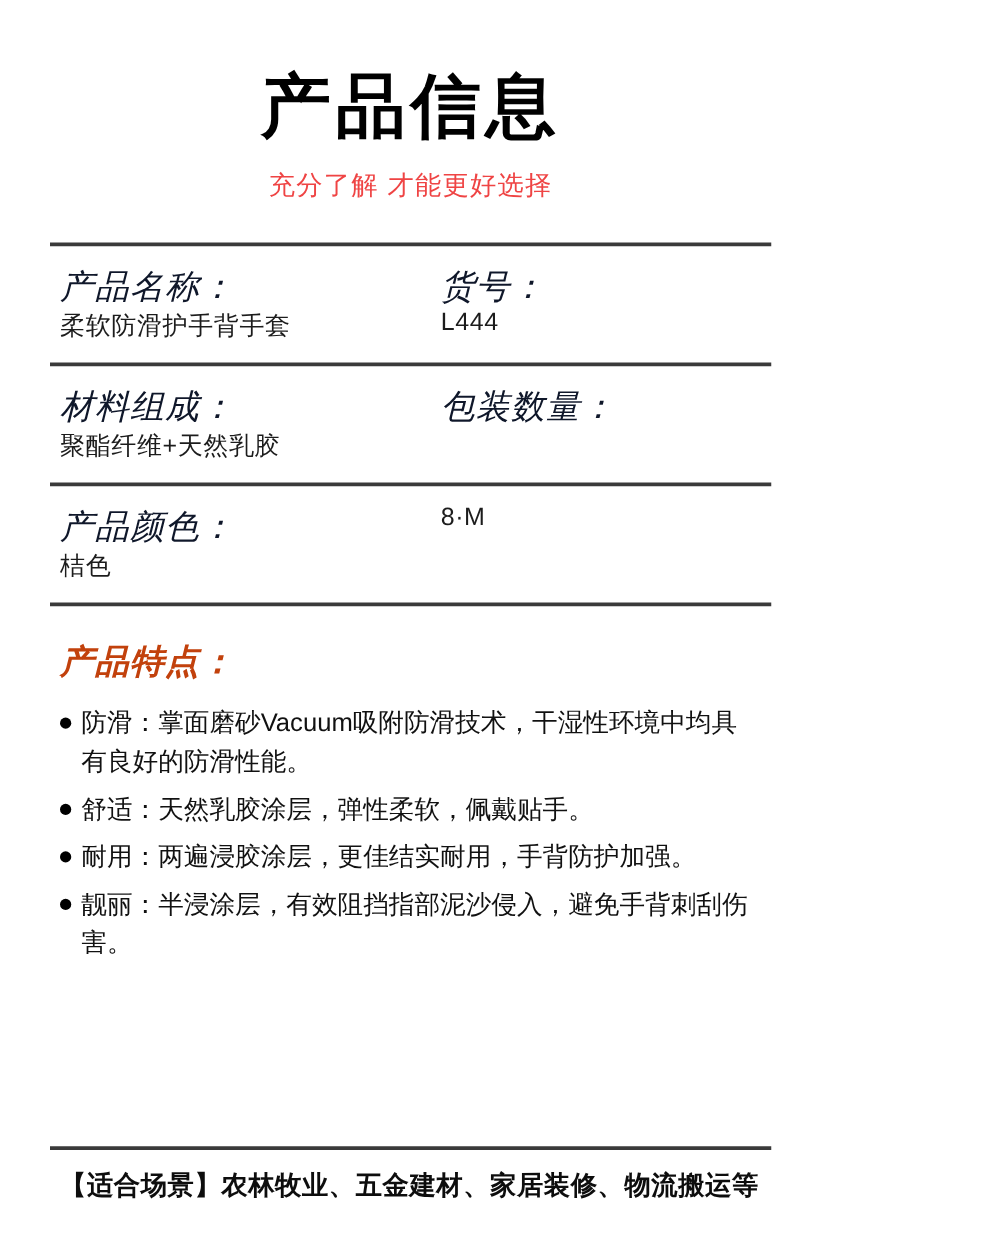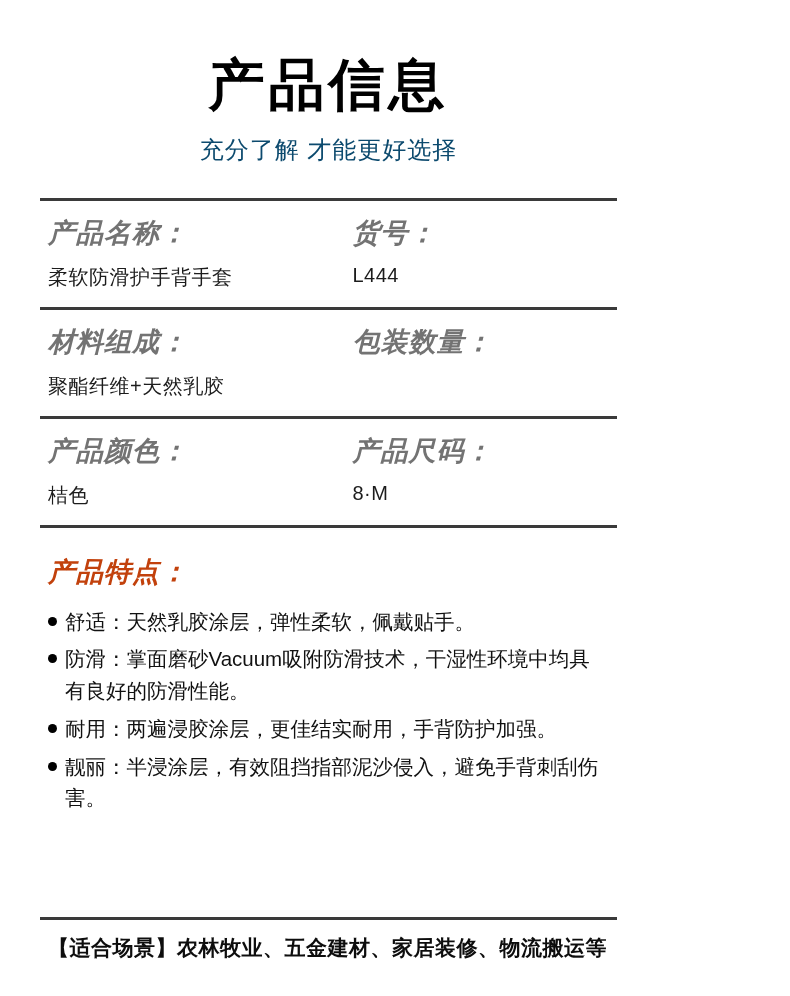--- a/index.html
+++ b/index.html
@@ -27,23 +27,23 @@
   }
   .title {
     font-size: 56px;
     font-weight: 900;
     letter-spacing: 4px;
     line-height: 1.1;
     color: #000000;
   }
   .subtitle {
     margin-top: 18px;
-    font-size: 24px;
+    font-size: 21px;
     font-weight: 500;
-    color: #0c4a6e;
+    color: #ef4444;
     letter-spacing: 1px;
   }
   .divider {
     height: 3px;
     background: #3a3a3a;
     margin: 0;
   }
   .spec-section {
     margin-top: 32px;
   }
@@ -53,27 +53,27 @@
   }
   .spec-col {
     flex: 1;
     min-width: 0;
   }
   .spec-col.right {
     padding-left: 48px;
   }
   .spec-label {
     font-size: 27px;
-    font-weight: 700;
+    font-weight: 400;
     font-style: italic;
-    color: #737373;
+    color: #0f172a;
     letter-spacing: 1px;
   }
   .spec-value {
-    margin-top: 13px;
+    margin-top: 0;
     font-size: 20px;
     font-weight: 400;
     color: #1c1c1c;
     letter-spacing: 0.5px;
   }
   .features {
     margin-top: 26px;
     padding: 0 8px;
   }
   .features-title {
@@ -159,38 +159,37 @@
       </div>
     </div>
 
     <div class="divider"></div>
     <div class="spec-row">
       <div class="spec-col">
         <div class="spec-label">产品颜色：</div>
         <div class="spec-value">桔色</div>
       </div>
       <div class="spec-col right">
-        <div class="spec-label">产品尺码：</div>
         <div class="spec-value">8·M</div>
       </div>
     </div>
 
     <div class="divider"></div>
   </div>
 
   <div class="features">
     <div class="features-title">产品特点：</div>
     <div class="feature-list">
       <div class="feature-item">
         <span class="bullet"></span>
+        <span class="feature-text">防滑：掌面磨砂Vacuum吸附防滑技术，干湿性环境中均具有良好的防滑性能。</span>
+      </div>
+      <div class="feature-item">
+        <span class="bullet"></span>
         <span class="feature-text">舒适：天然乳胶涂层，弹性柔软，佩戴贴手。</span>
-      </div>
-      <div class="feature-item">
-        <span class="bullet"></span>
-        <span class="feature-text">防滑：掌面磨砂Vacuum吸附防滑技术，干湿性环境中均具有良好的防滑性能。</span>
       </div>
       <div class="feature-item">
         <span class="bullet"></span>
         <span class="feature-text">耐用：两遍浸胶涂层，更佳结实耐用，手背防护加强。</span>
       </div>
       <div class="feature-item">
         <span class="bullet"></span>
         <span class="feature-text">靓丽：半浸涂层，有效阻挡指部泥沙侵入，避免手背刺刮伤害。</span>
       </div>
     </div>

